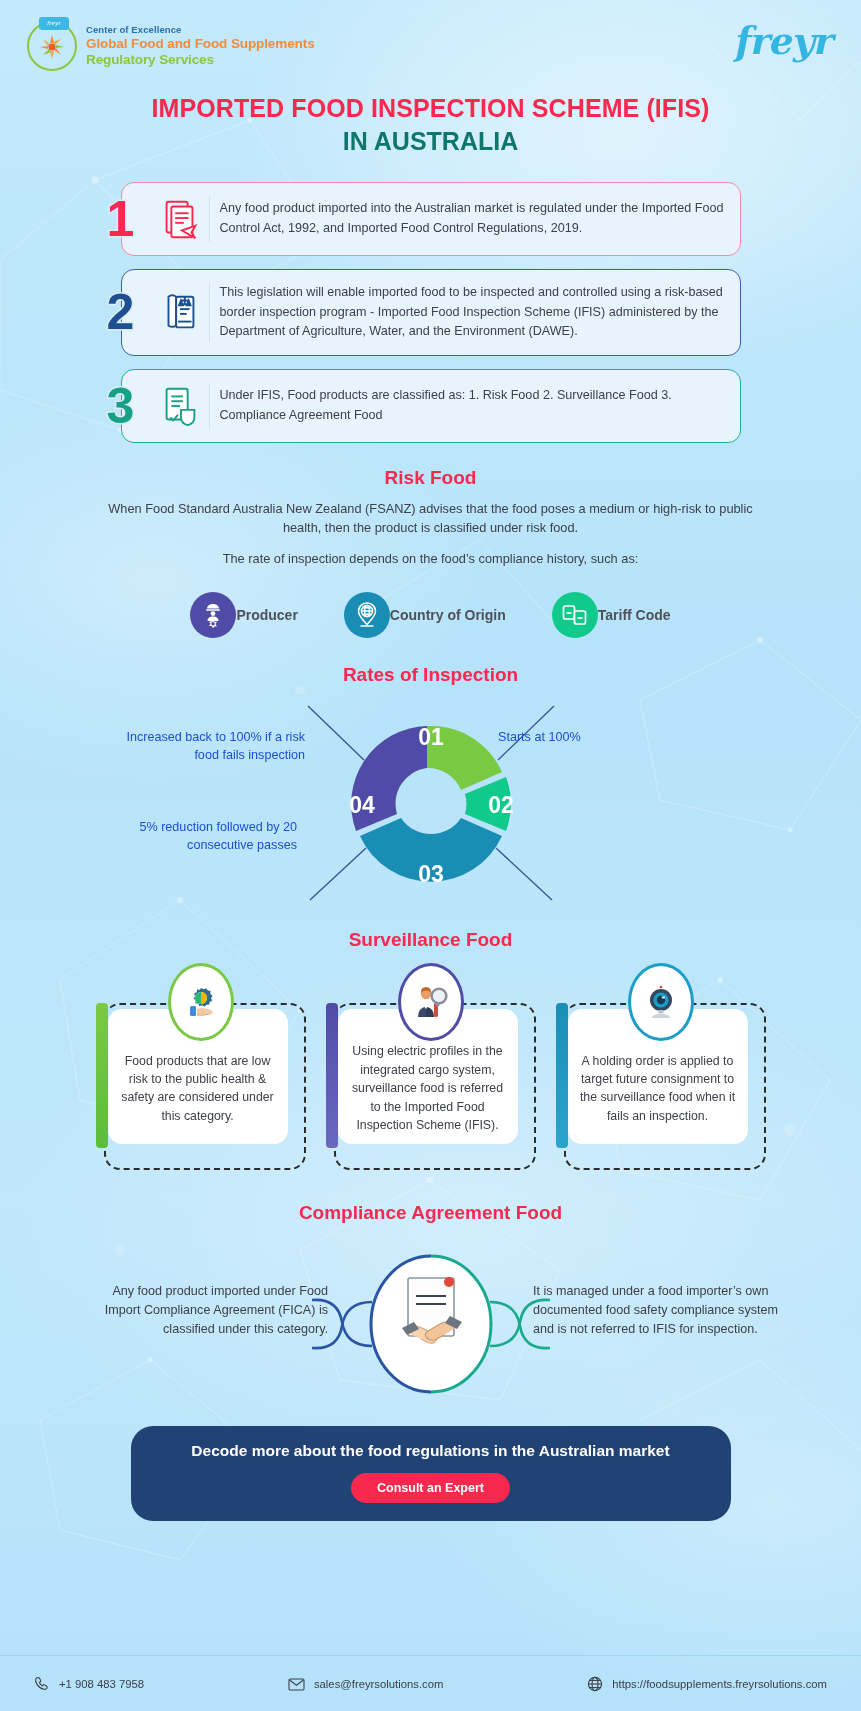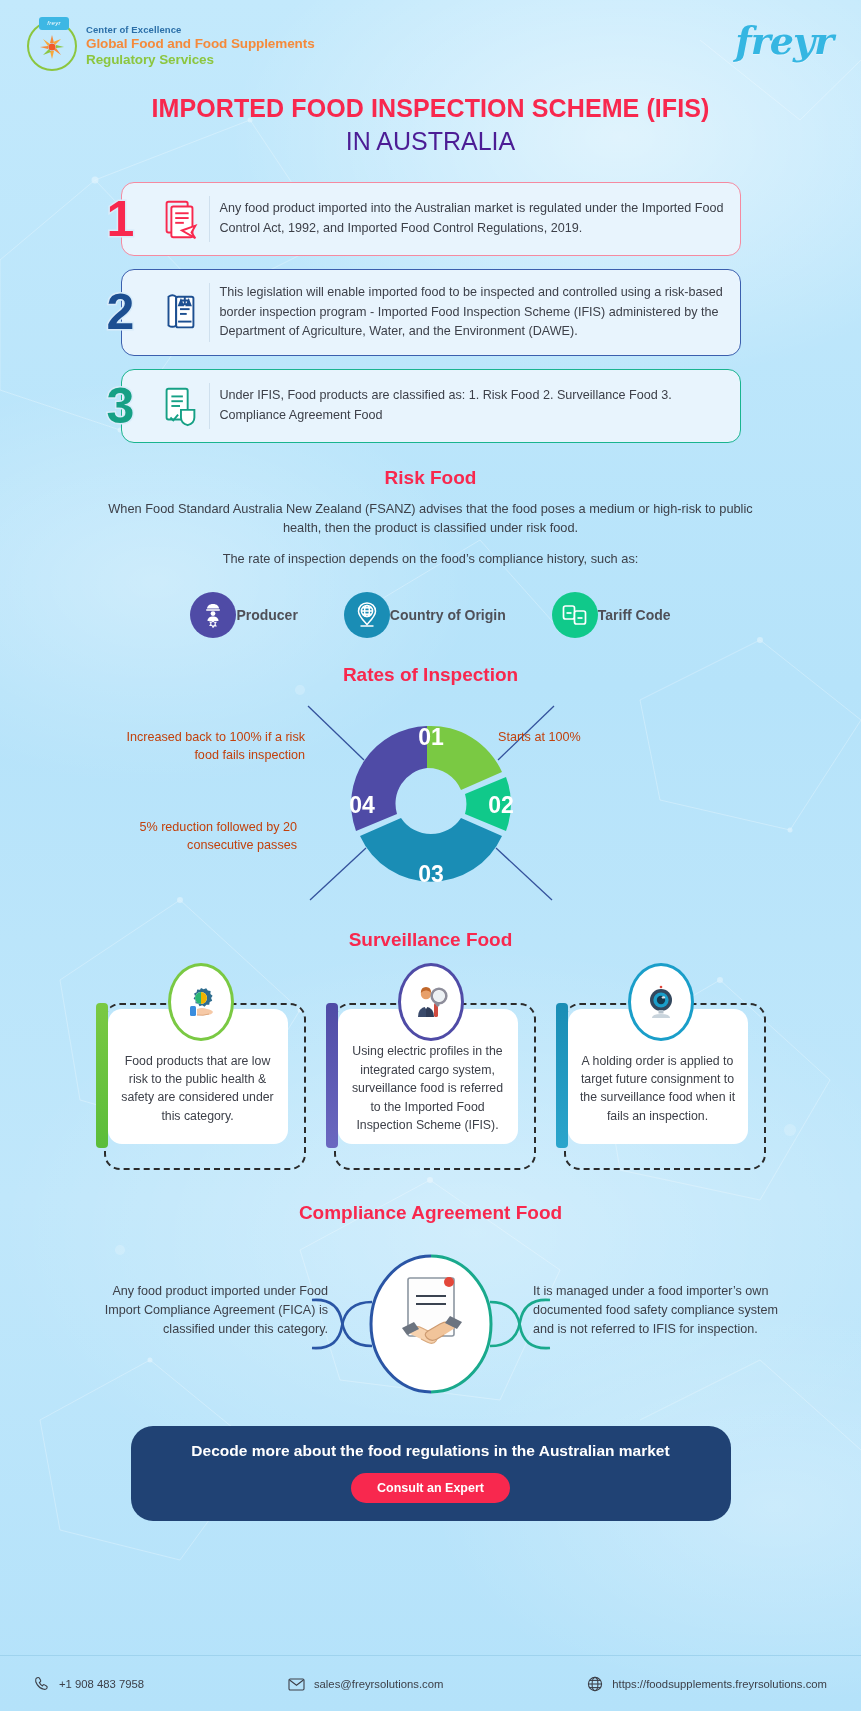--- a/index.html
+++ b/index.html
@@ -44,21 +44,21 @@
   .brand {
     position: absolute; right: 28px; top: 18px;
     font-family: "DejaVu Serif", serif; font-style: italic; font-weight: bold;
     font-size: 38px; color: #35b6e2; letter-spacing: -1px;
     text-shadow: 0 1px 0 rgba(255,255,255,.35);
   }
 
   
   .title { text-align: center; margin-top: 16px; }
   .title .l1 { color: #f8284e; font-size: 25px; font-weight: bold; letter-spacing: .1px; }
-  .title .l2 { color: #4c1d95; font-size: 25px; font-weight: normal; margin-top: 4px; }
+  .title .l2 { color: #0f766e; font-size: 25px; font-weight: bold; margin-top: 4px; }
 
   
   .cards { margin: 26px auto 0; width: 620px; }
   .card { position: relative; border-radius: 13px; margin-bottom: 13px; display: flex; align-items: center; min-height: 74px; }
   .card-body {
     flex: 1; background: #e8f4fd; border-radius: 13px; border: 1.4px solid #cfe3f3;
     padding: 13px 12px 13px 98px; min-height: 74px; display: flex; align-items: center;
   }
   .card1 .card-body { border-color: #f58aa0; }
   .card2 .card-body { border-color: #3b5fae; }
@@ -87,21 +87,21 @@
   .badge { display: flex; align-items: center; }
   .badge-circ { width: 46px; height: 46px; border-radius: 50%; display: flex; align-items: center; justify-content: center; }
   .b1 { background: #4f4ba6; }
   .b2 { background: #1a8db5; }
   .b3 { background: #10c98a; }
   .badge-label { font-size: 14px; font-weight: bold; color: #4f5058; }
 
   
   .donut-wrap { position: relative; height: 215px; margin-top: 14px; }
   .donut { position: absolute; left: 50%; top: 0; transform: translateX(-50%); }
-  .dlabel { position: absolute; font-size: 12.6px; line-height: 1.45; color: #c2410c; width: 205px; }
+  .dlabel { position: absolute; font-size: 12.6px; line-height: 1.45; color: #1d4ed8; width: 205px; }
   .dl-tl { left: 100px;  top: 28px;  text-align: right; }
   .dl-tr { left: 498px;  top: 28px;  text-align: left; }
   .dl-bl { left: 92px;   top: 118px; text-align: right; }
   .dl-br { left: 498px;  top: 118px; text-align: left; }
 
   
   .surv { display: flex; justify-content: center; gap: 20px; margin-top: 34px; }
   .scard { position: relative; width: 210px; height: 185px; }
   .scard .dash { position: absolute; left: 8px; top: 18px; right: 0; bottom: 0; border: 2px dashed #2b2b2b; border-radius: 16px; }
   .scard .bar { position: absolute; left: 0; top: 18px; width: 12px; bottom: 22px; border-radius: 4px; }

